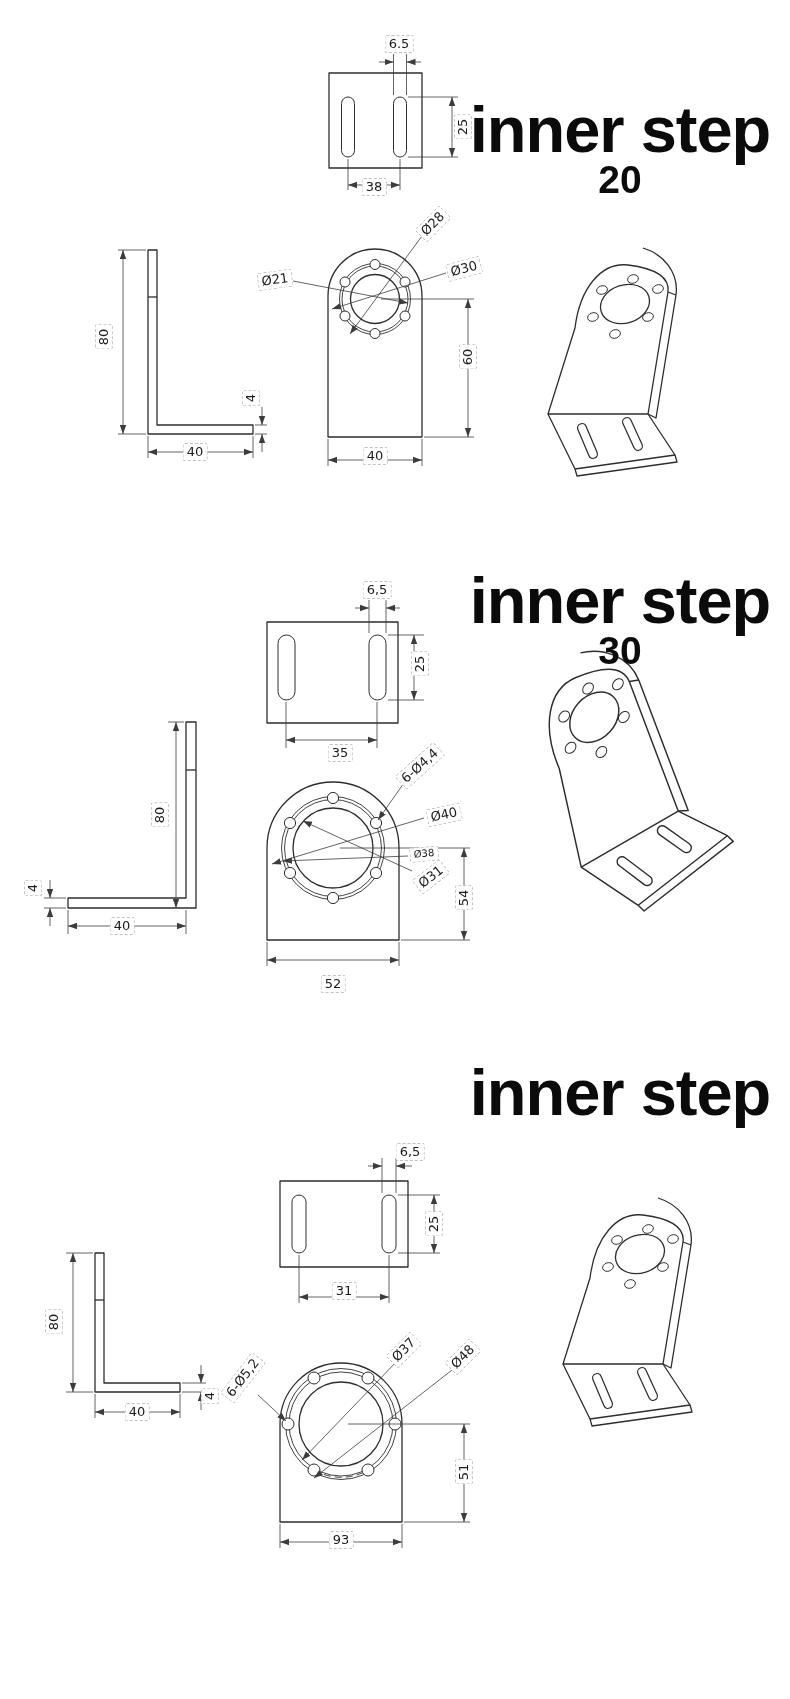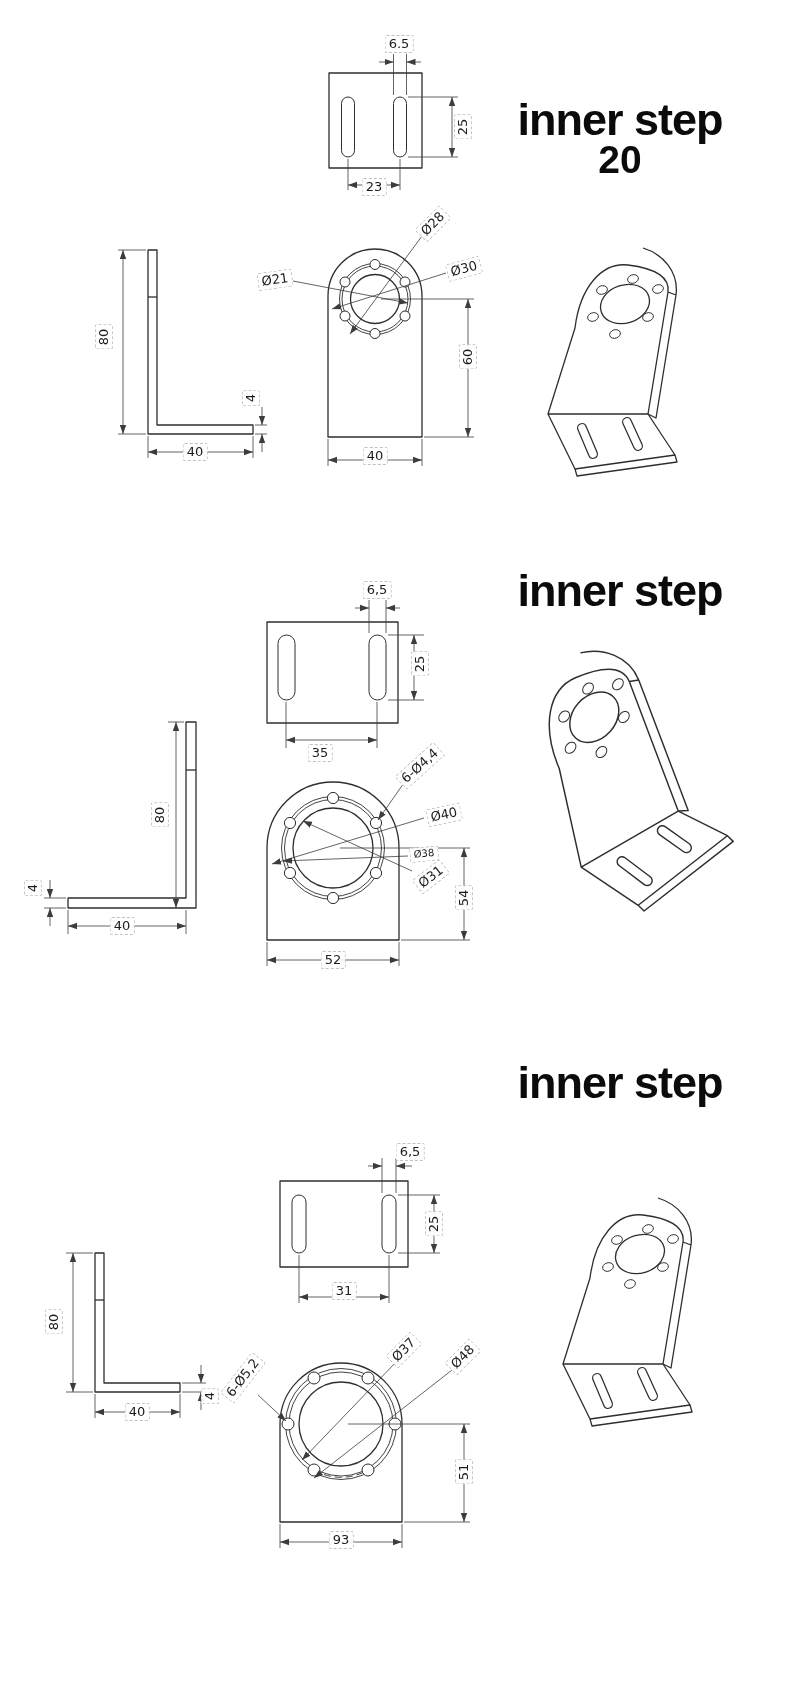--- a/index.html
+++ b/index.html
@@ -9,21 +9,21 @@
   .o{fill:none;stroke:#2e2e2e;stroke-width:1.3;stroke-linejoin:round}
   .t{fill:none;stroke:#2e2e2e;stroke-width:.9}
   .hw{fill:#fff;stroke:#2e2e2e;stroke-width:1}
   .d{fill:none;stroke:#3c3c3c;stroke-width:.8}
   .dsh{fill:none;stroke:#2e2e2e;stroke-width:.9;stroke-dasharray:7 4}
   .dim{position:absolute;transform:translate(-50%,-50%);font:13px "DejaVu Sans",sans-serif;
        color:#1c1c1c;background:rgba(255,255,255,.92);border:1px dashed #c2c2c2;border-radius:2px;
        padding:0 3px;line-height:1.25;white-space:nowrap;z-index:3}
   .small{font-size:10px}
   .title{position:absolute;width:330px;text-align:center;font-weight:700;color:#0b0b0b;z-index:2}
-  .t1{font-size:45px;line-height:1;letter-spacing:-1px;white-space:nowrap}
+  .t1{font-size:65px;line-height:1;letter-spacing:-1px;white-space:nowrap}
   .t2{font-size:39px;line-height:.92}
 </style>
 </head>
 <body>
 
 <div id="page">
 
 <svg width="790" height="1699" viewBox="0 0 790 1699">
   <defs>
     <marker id="ar" markerWidth="10" markerHeight="8" refX="9" refY="4" orient="auto-start-reverse" markerUnits="userSpaceOnUse">
@@ -190,49 +190,50 @@
 
   <use href="#iso" transform="translate(515,1182)"></use>
 </svg>
 
 <div class="title" style="left:455px;top:97px">
   <div class="t1">inner step</div>
   <div class="t2">20</div>
 </div>
 <div class="title" style="left:455px;top:568px">
   <div class="t1">inner step</div>
+  <div class="t2">30</div>
 </div>
 <div class="title" style="left:455px;top:1060px">
   <div class="t1">inner step</div>
 </div>
 
 <div class="dim" style="left:399px;top:44px">6.5</div>
 <div class="dim" style="left:463px;top:127px;transform:translate(-50%,-50%) rotate(-90deg)">25</div>
-<div class="dim" style="left:374px;top:187px">23</div>
+<div class="dim" style="left:374px;top:187px">38</div>
 <div class="dim" style="left:104px;top:337px;transform:translate(-50%,-50%) rotate(-90deg)">80</div>
 <div class="dim" style="left:195px;top:452px">40</div>
 <div class="dim" style="left:251px;top:398px;transform:translate(-50%,-50%) rotate(-90deg)">4</div>
 <div class="dim" style="left:275px;top:280px;transform:translate(-50%,-50%) rotate(-8deg)">Ø21</div>
 <div class="dim" style="left:433px;top:224px;transform:translate(-50%,-50%) rotate(-45deg)">Ø28</div>
 <div class="dim" style="left:464px;top:269px;transform:translate(-50%,-50%) rotate(-15deg)">Ø30</div>
 <div class="dim" style="left:468px;top:357px;transform:translate(-50%,-50%) rotate(-90deg)">60</div>
 <div class="dim" style="left:375px;top:456px">40</div>
 
 <div class="dim" style="left:377px;top:590px">6,5</div>
 <div class="dim" style="left:420px;top:664px;transform:translate(-50%,-50%) rotate(-90deg)">25</div>
-<div class="dim" style="left:320px;top:753px">35</div>
+<div class="dim" style="left:340px;top:753px">35</div>
 <div class="dim" style="left:160px;top:815px;transform:translate(-50%,-50%) rotate(-90deg)">80</div>
 <div class="dim" style="left:122px;top:926px">40</div>
 <div class="dim" style="left:33px;top:888px;transform:translate(-50%,-50%) rotate(-90deg)">4</div>
 <div class="dim" style="left:420px;top:766px;transform:translate(-50%,-50%) rotate(-42deg)">6-Ø4,4</div>
 <div class="dim" style="left:444px;top:815px;transform:translate(-50%,-50%) rotate(-12deg)">Ø40</div>
 <div class="dim small" style="left:424px;top:854px;transform:translate(-50%,-50%) rotate(-5deg)">Ø38</div>
 <div class="dim" style="left:431px;top:877px;transform:translate(-50%,-50%) rotate(-38deg)">Ø31</div>
 <div class="dim" style="left:464px;top:898px;transform:translate(-50%,-50%) rotate(-90deg)">54</div>
-<div class="dim" style="left:333px;top:960px">52</div>
+<div class="dim" style="left:333px;top:984px">52</div>
 
 <div class="dim" style="left:410px;top:1152px">6,5</div>
 <div class="dim" style="left:434px;top:1224px;transform:translate(-50%,-50%) rotate(-90deg)">25</div>
 <div class="dim" style="left:344px;top:1291px">31</div>
 <div class="dim" style="left:54px;top:1322px;transform:translate(-50%,-50%) rotate(-90deg)">80</div>
 <div class="dim" style="left:137px;top:1412px">40</div>
 <div class="dim" style="left:210px;top:1396px;transform:translate(-50%,-50%) rotate(-90deg)">4</div>
 <div class="dim" style="left:243px;top:1378px;transform:translate(-50%,-50%) rotate(-52deg)">6-Ø5,2</div>
 <div class="dim" style="left:404px;top:1350px;transform:translate(-50%,-50%) rotate(-45deg)">Ø37</div>
 <div class="dim" style="left:463px;top:1357px;transform:translate(-50%,-50%) rotate(-45deg)">Ø48</div>

